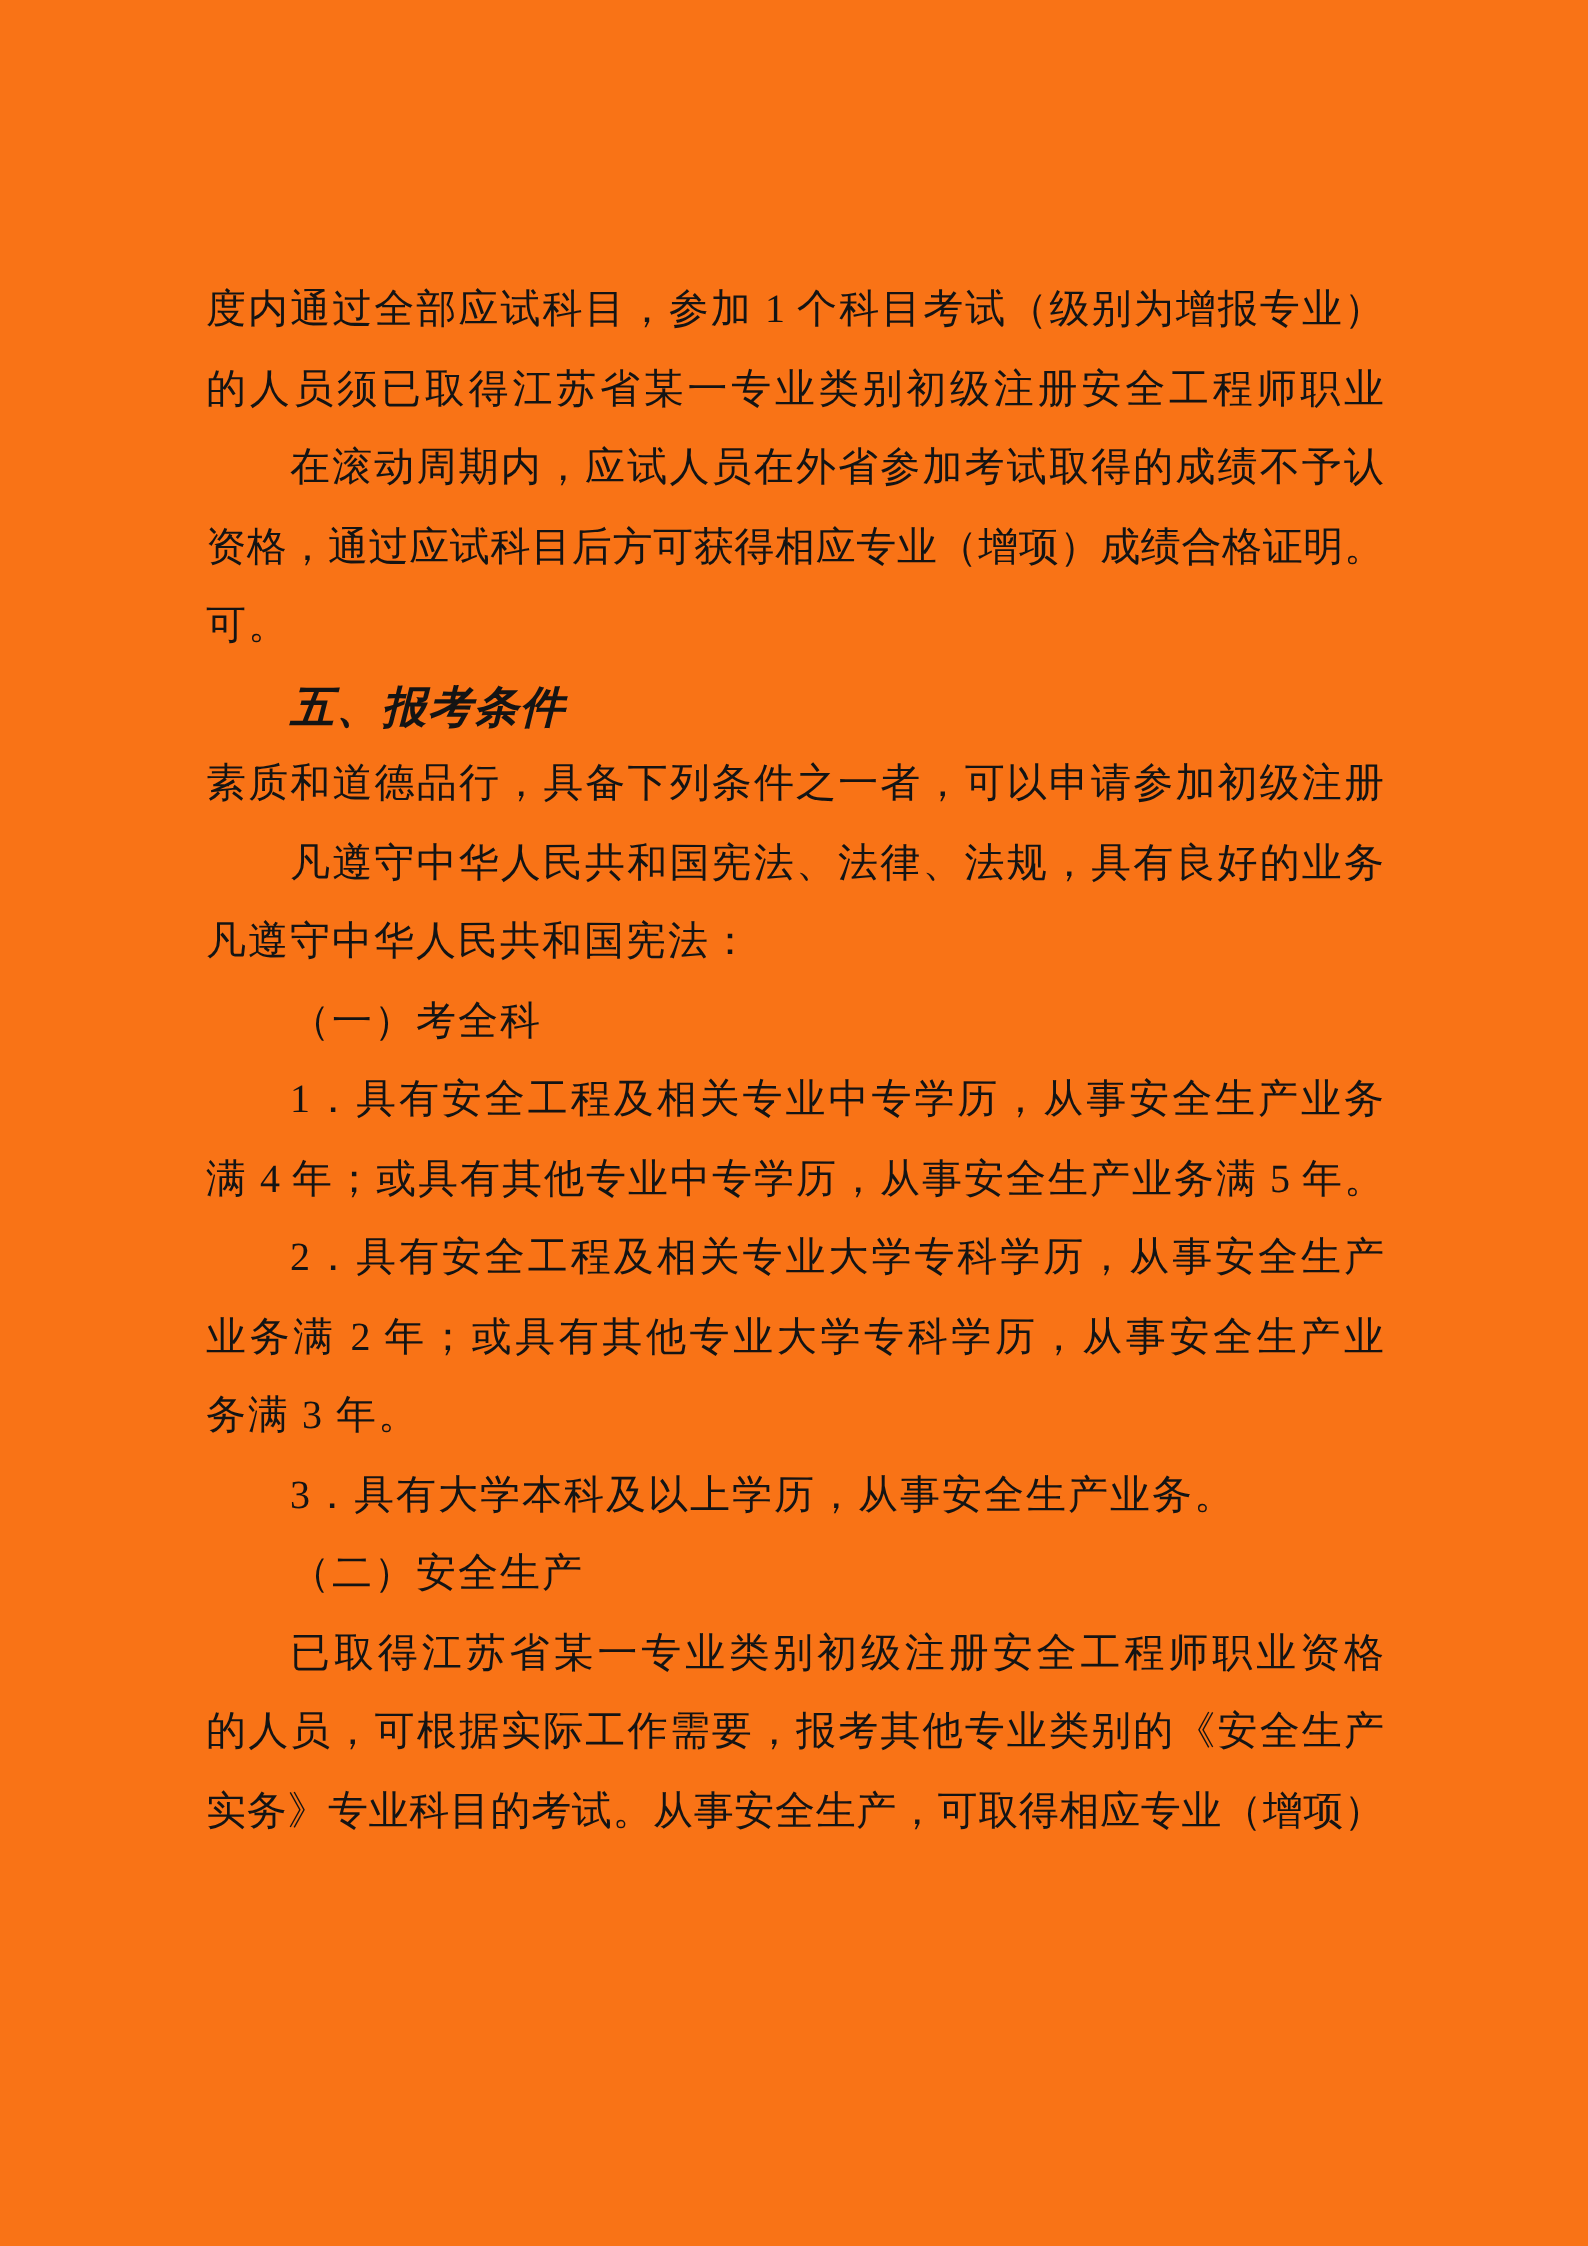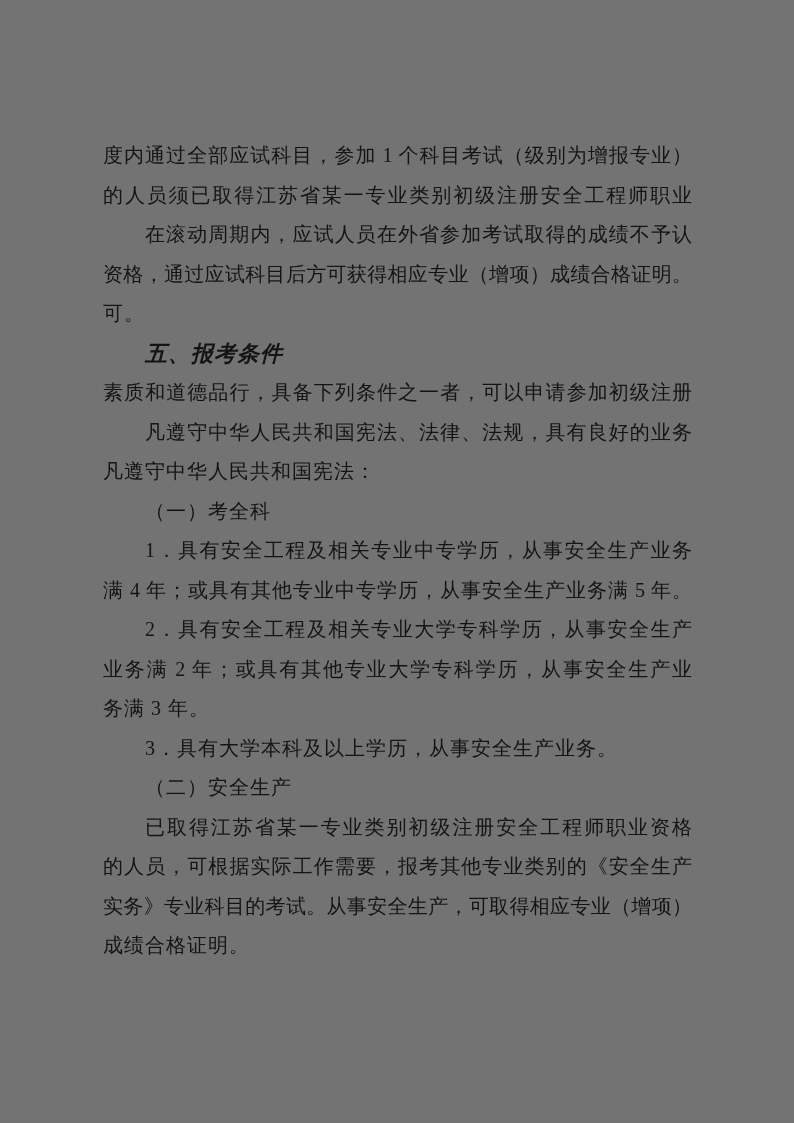--- a/index.html
+++ b/index.html
@@ -39,21 +39,21 @@
     font-family: "Liberation Sans", "DejaVu Sans", sans-serif;
     font-weight: 700;
     font-size: 22px;
     letter-spacing: 1px;
     font-style: italic;
   }
 </style>
 </head>
 <body>
 
-<div class="page" style="background: #737373;">
+<div class="page" style="background: #f97316;">
   <div class="text-block" id="text-block" style="color: rgb(20, 20, 20);">
       <div class="line flush">度内通过全部应试科目，参加 1 个科目考试（级别为增报专业）</div>
       <div class="line flush">的人员须已取得江苏省某一专业类别初级注册安全工程师职业</div>
       <div class="line indent flush">在滚动周期内，应试人员在外省参加考试取得的成绩不予认</div>
       <div class="line flush">资格，通过应试科目后方可获得相应专业（增项）成绩合格证明。</div>
       <div class="line">可。</div>
       <div class="line indent heading">五、报考条件</div>
       <div class="line flush">素质和道德品行，具备下列条件之一者，可以申请参加初级注册</div>
       <div class="line indent flush">凡遵守中华人民共和国宪法、法律、法规，具有良好的业务</div>
       <div class="line">凡遵守中华人民共和国宪法：</div>
@@ -61,15 +61,14 @@
       <div class="line indent flush">1．具有安全工程及相关专业中专学历，从事安全生产业务</div>
       <div class="line flush">满 4 年；或具有其他专业中专学历，从事安全生产业务满 5 年。</div>
       <div class="line indent flush">2．具有安全工程及相关专业大学专科学历，从事安全生产</div>
       <div class="line flush">业务满 2 年；或具有其他专业大学专科学历，从事安全生产业</div>
       <div class="line">务满 3 年。</div>
       <div class="line indent">3．具有大学本科及以上学历，从事安全生产业务。</div>
       <div class="line indent">（二）安全生产</div>
       <div class="line indent flush">已取得江苏省某一专业类别初级注册安全工程师职业资格</div>
       <div class="line flush">的人员，可根据实际工作需要，报考其他专业类别的《安全生产</div>
       <div class="line flush">实务》专业科目的考试。从事安全生产，可取得相应专业（增项）</div>
-      <div class="line">成绩合格证明。</div>
     </div>
 </div>
 
 </body></html>

